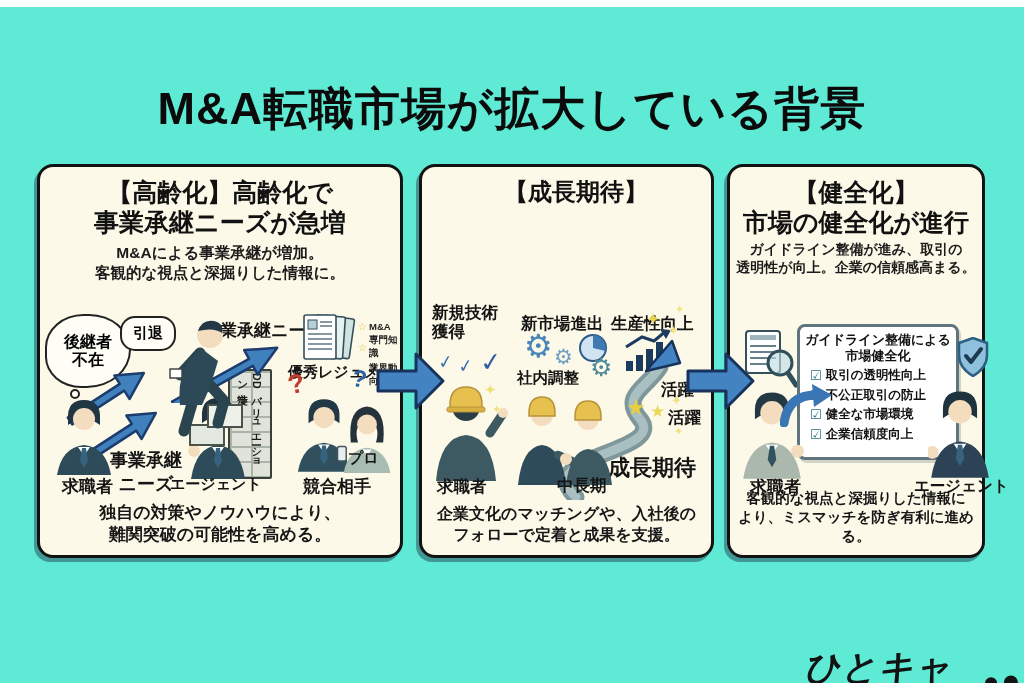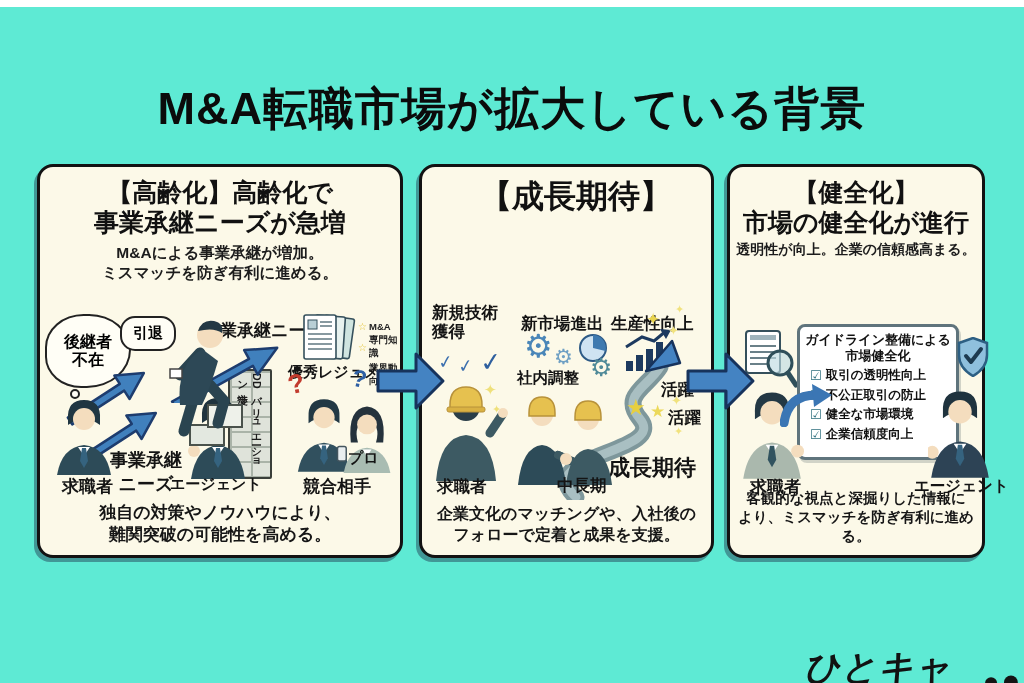--- a/index.html
+++ b/index.html
@@ -12,21 +12,21 @@
 
   .panel { position:absolute; top:157px; height:394px; background:#fcf9e8;
     border:3px solid #121212; border-radius:16px;
     box-shadow:-3px 4px 0 rgba(30,50,75,.45); }
   #panel-aging    { left:37px;  width:366px; }
   #panel-growth   { left:419px; width:295px; }
   #panel-sound    { left:727px; width:258px; }
 
   .p-title { position:absolute; top:11px; left:0; right:0; text-align:center;
     font-weight:900; font-size:25px; line-height:1.18; color:#111; }
-  #panel-growth .p-title { font-size:32px;padding-left:19px; }
+  #panel-growth .p-title { font-size:24px;padding-left:19px; }
   .p-title span { display:block; }
   .p-sub { position:absolute; top:74px; left:0; right:0; text-align:center;
     font-weight:700; font-size:15px; line-height:1.28; color:#1c1c1c; }
   #panel-aging .p-sub { top:76px; font-size:15.5px; }
   #panel-sound .p-sub { font-size:14px; }
   .p-sub span { display:block; }
   .p-foot { position:absolute; bottom:9px; left:0; right:0; text-align:center;
     font-weight:800; font-size:17px; line-height:1.3; color:#161616; }
   #panel-growth .p-foot { font-size:16px; }
   #panel-sound .p-foot { font-size:14.5px; }
@@ -93,21 +93,21 @@
 
   <h1 class="main-title">M&amp;A転職市場が拡大している背景</h1>
 
   <section class="panel" id="panel-aging">
     <div class="p-title">
       <span>【高齢化】高齢化で</span>
       <span>事業承継ニーズが急増</span>
     </div>
     <div class="p-sub">
       <span>M&amp;Aによる事業承継が増加。</span>
-      <span>ミスマッチを防ぎ有利に進める。</span>
+      <span>客観的な視点と深掘りした情報に。</span>
     </div>
 
     <div class="cloud">
       <span>後継者</span>
       <span>不在</span>
     </div>
     <div class="cloud-dot" style="left:30px;top:222px;width:10px;height:10px;"></div>
     <div class="cloud-dot" style="left:40px;top:234px;width:6px;height:6px;"></div>
 
     <div class="pill">
@@ -316,20 +316,21 @@
       <span>フォローで定着と成果を支援。</span>
     </div>
   </section>
 
   <section class="panel" id="panel-sound">
     <div class="p-title">
       <span>【健全化】</span>
       <span>市場の健全化が進行</span>
     </div>
     <div class="p-sub">
+      <span>ガイドライン整備が進み、取引の</span>
       <span>透明性が向上。企業の信頼感高まる。</span>
     </div>
 
     <svg class="illu-svg" style="left:12px;top:162px;" width="56" height="60" viewBox="0 0 56 60">
       <rect x="4" y="2" width="34" height="42" rx="3" fill="#ffffff" stroke="#35505c" stroke-width="2"></rect>
       <rect x="8" y="6" width="26" height="5" fill="#9fb4bc"></rect>
       <g stroke="#6a8089" stroke-width="2">
         <line x1="8" y1="17" x2="34" y2="17"></line>
           <line x1="8" y1="23" x2="34" y2="23"></line>
         <line x1="8" y1="29" x2="34" y2="29"></line>

